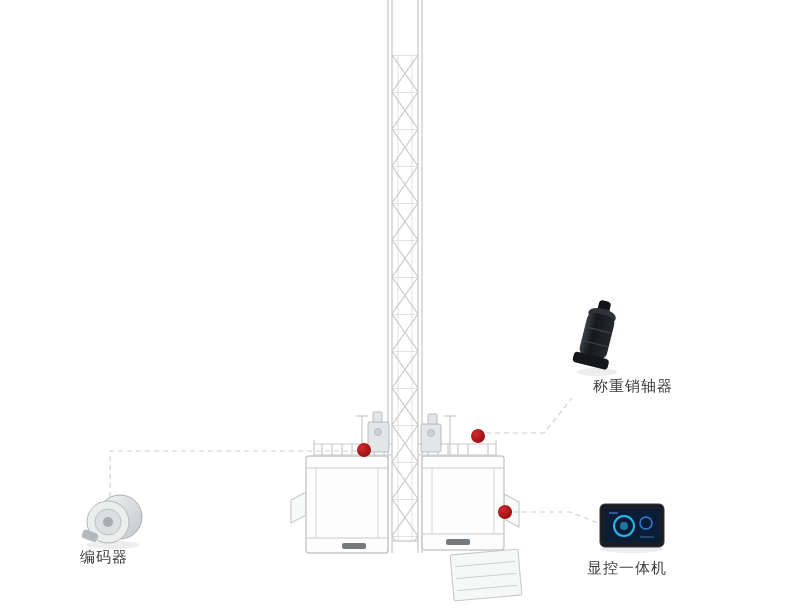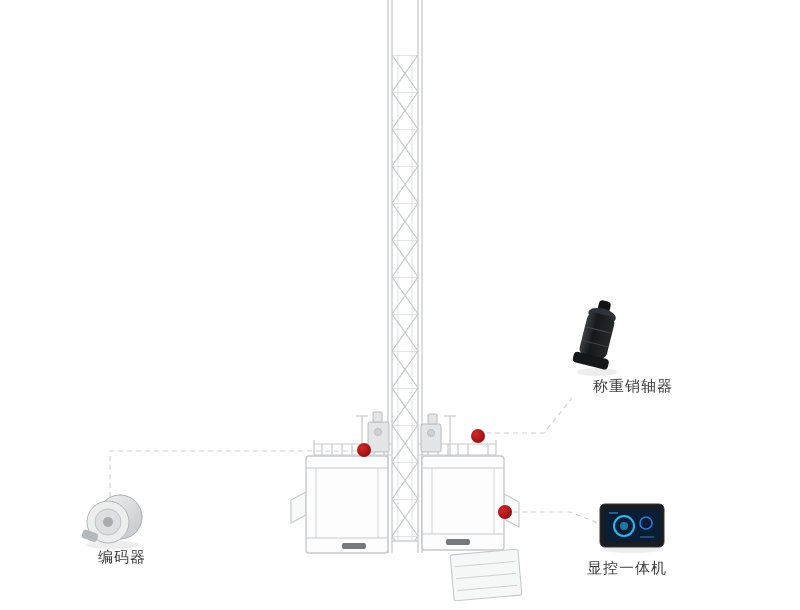--- a/index.html
+++ b/index.html
@@ -146,19 +146,19 @@
       <rect x="640" y="536" width="14" height="2" fill="#24496e"></rect>
     </g>
 
     <g>
       <circle cx="364" cy="450" r="7" fill="url(#dotRed)"></circle>
       <circle cx="478" cy="436" r="7" fill="url(#dotRed)"></circle>
       <circle cx="505" cy="512" r="7" fill="url(#dotRed)"></circle>
     </g>
   </svg>
 
-  <div class="callout-label" style="left:98px; top:548px;text-align:right;">编码器</div>
+  <div class="callout-label" style="left:80px; top:548px;text-align:right;">编码器</div>
 
   <div class="callout-label" style="left:573px; top:377px;margin-left:20px;">称重销轴器</div>
 
   <div class="callout-label" style="left:587px; top:559px;font-family:Liberation Mono, monospace;">显控一体机</div>
 
 </div>
 
 </body></html>

